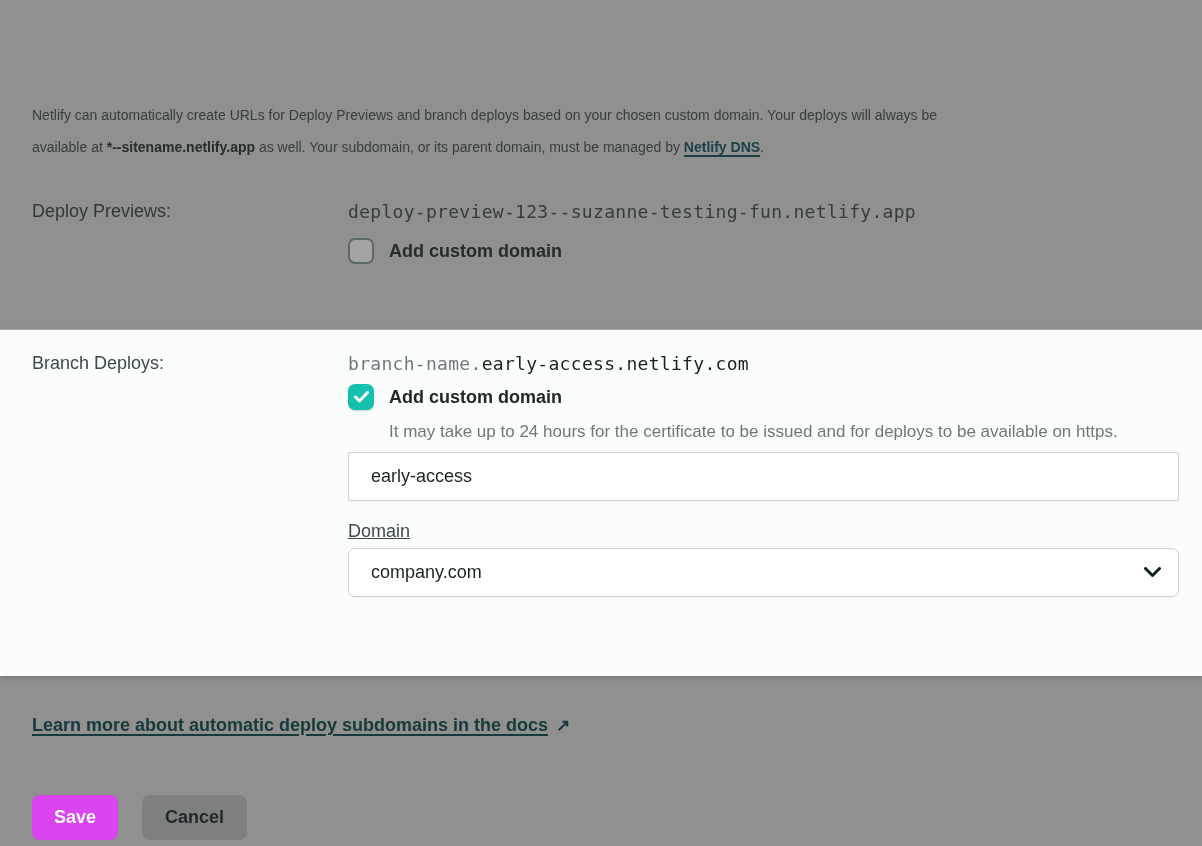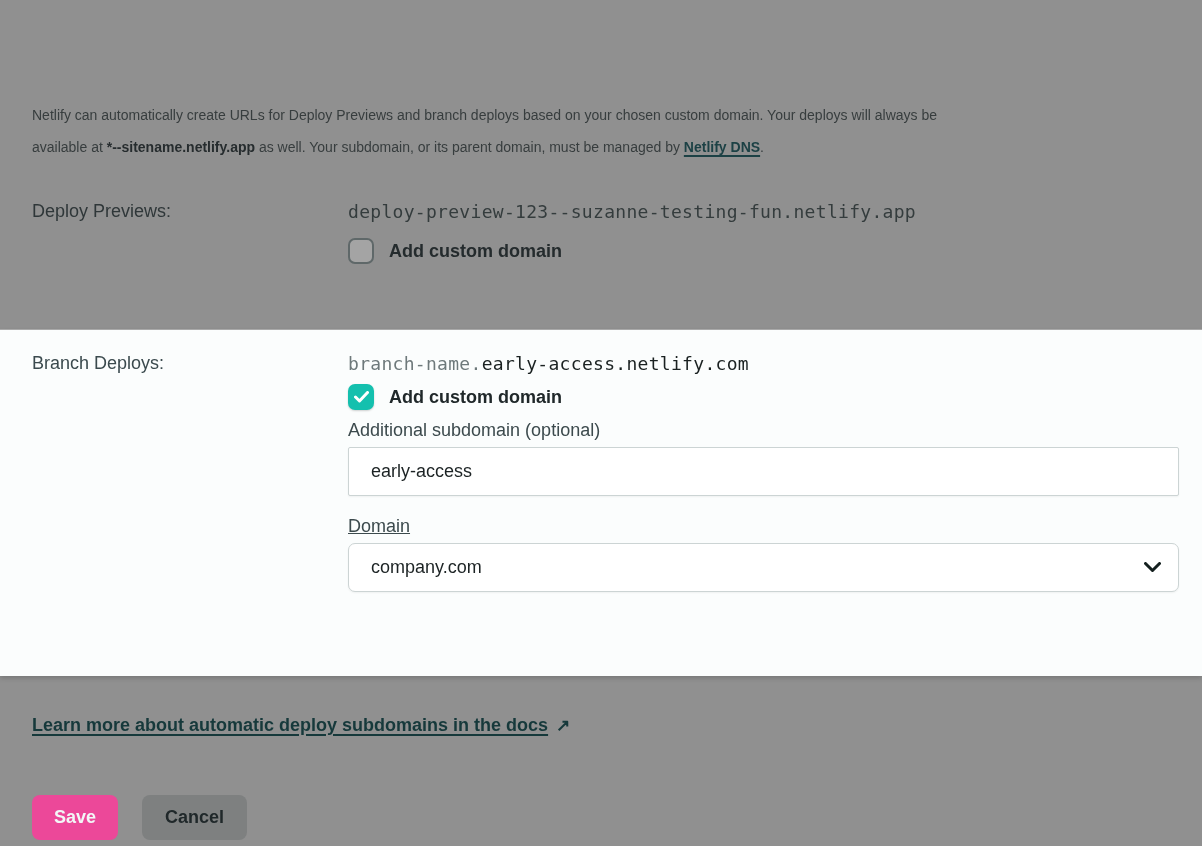--- a/index.html
+++ b/index.html
@@ -105,21 +105,21 @@
     text-decoration: underline; text-decoration-thickness: 2px; text-underline-offset: 3px;
   }
   .learn-more .external-arrow {
     margin-left: 8px; text-decoration: none; font-weight: 700; font-size: 17px;
   }
   .buttons { display: flex; gap: 24px; margin-top: 57px; }
   .btn {
     height: 45px; border: none; border-radius: 8px; cursor: pointer;
     font-family: inherit; font-size: 18px; font-weight: 700; padding: 0 22px;
   }
-  .btn-save { background: #ec4899; color: #f2f7f7; text-align: right; }
+  .btn-save { background: #d946ef; color: #f2f7f7; text-align: right; }
   .btn-cancel { background: #7e8080; color: #20282a; padding: 0 23px; }
 </style>
 </head>
 <body>
 
 <div class="section-top">
 
   <p class="intro"><span>Netlify can automatically create URLs for Deploy Previews and branch deploys based on your chosen custom domain. Your deploys will always be available at </span><span class="bold-domain">*--sitename.netlify.app</span><span> as well. Your subdomain, or its parent domain, must be managed by </span><a class="intro-link">Netlify DNS</a><span>.</span></p>
 
   <div class="row">
@@ -144,22 +144,22 @@
         <span class="checkbox checked">
           <span style="display:flex;">
             <svg width="15" height="12" viewBox="0 0 15 12" fill="none" xmlns="http://www.w3.org/2000/svg">
               <polyline points="1.5,6 5.5,10 13.5,1.5" stroke="#ffffff" stroke-width="3" stroke-linecap="round" stroke-linejoin="round" fill="none"></polyline>
             </svg>
           </span>
         </span>
         <span class="checkbox-label lit">Add custom domain</span>
       </div>
 
+      <div class="help-text">It may take up to 24 hours for the certificate to be issued and for deploys to be available on https.</div>
 
-      <div class="field-label first">Additional subdomain (optional)</div>
       <input class="text-input" type="text" value="early-access" style="">
 
       <div class="field-label second">Domain</div>
       <div class="select-control">
         <span>company.com</span>
         <span class="chevron-wrap">
           <svg width="17" height="11" viewBox="0 0 17 11" fill="none" xmlns="http://www.w3.org/2000/svg">
             <polyline points="1.5,1.5 8.5,8.5 15.5,1.5" stroke="#14201f" stroke-width="3" stroke-linecap="round" stroke-linejoin="round" fill="none"></polyline>
           </svg>
         </span>

